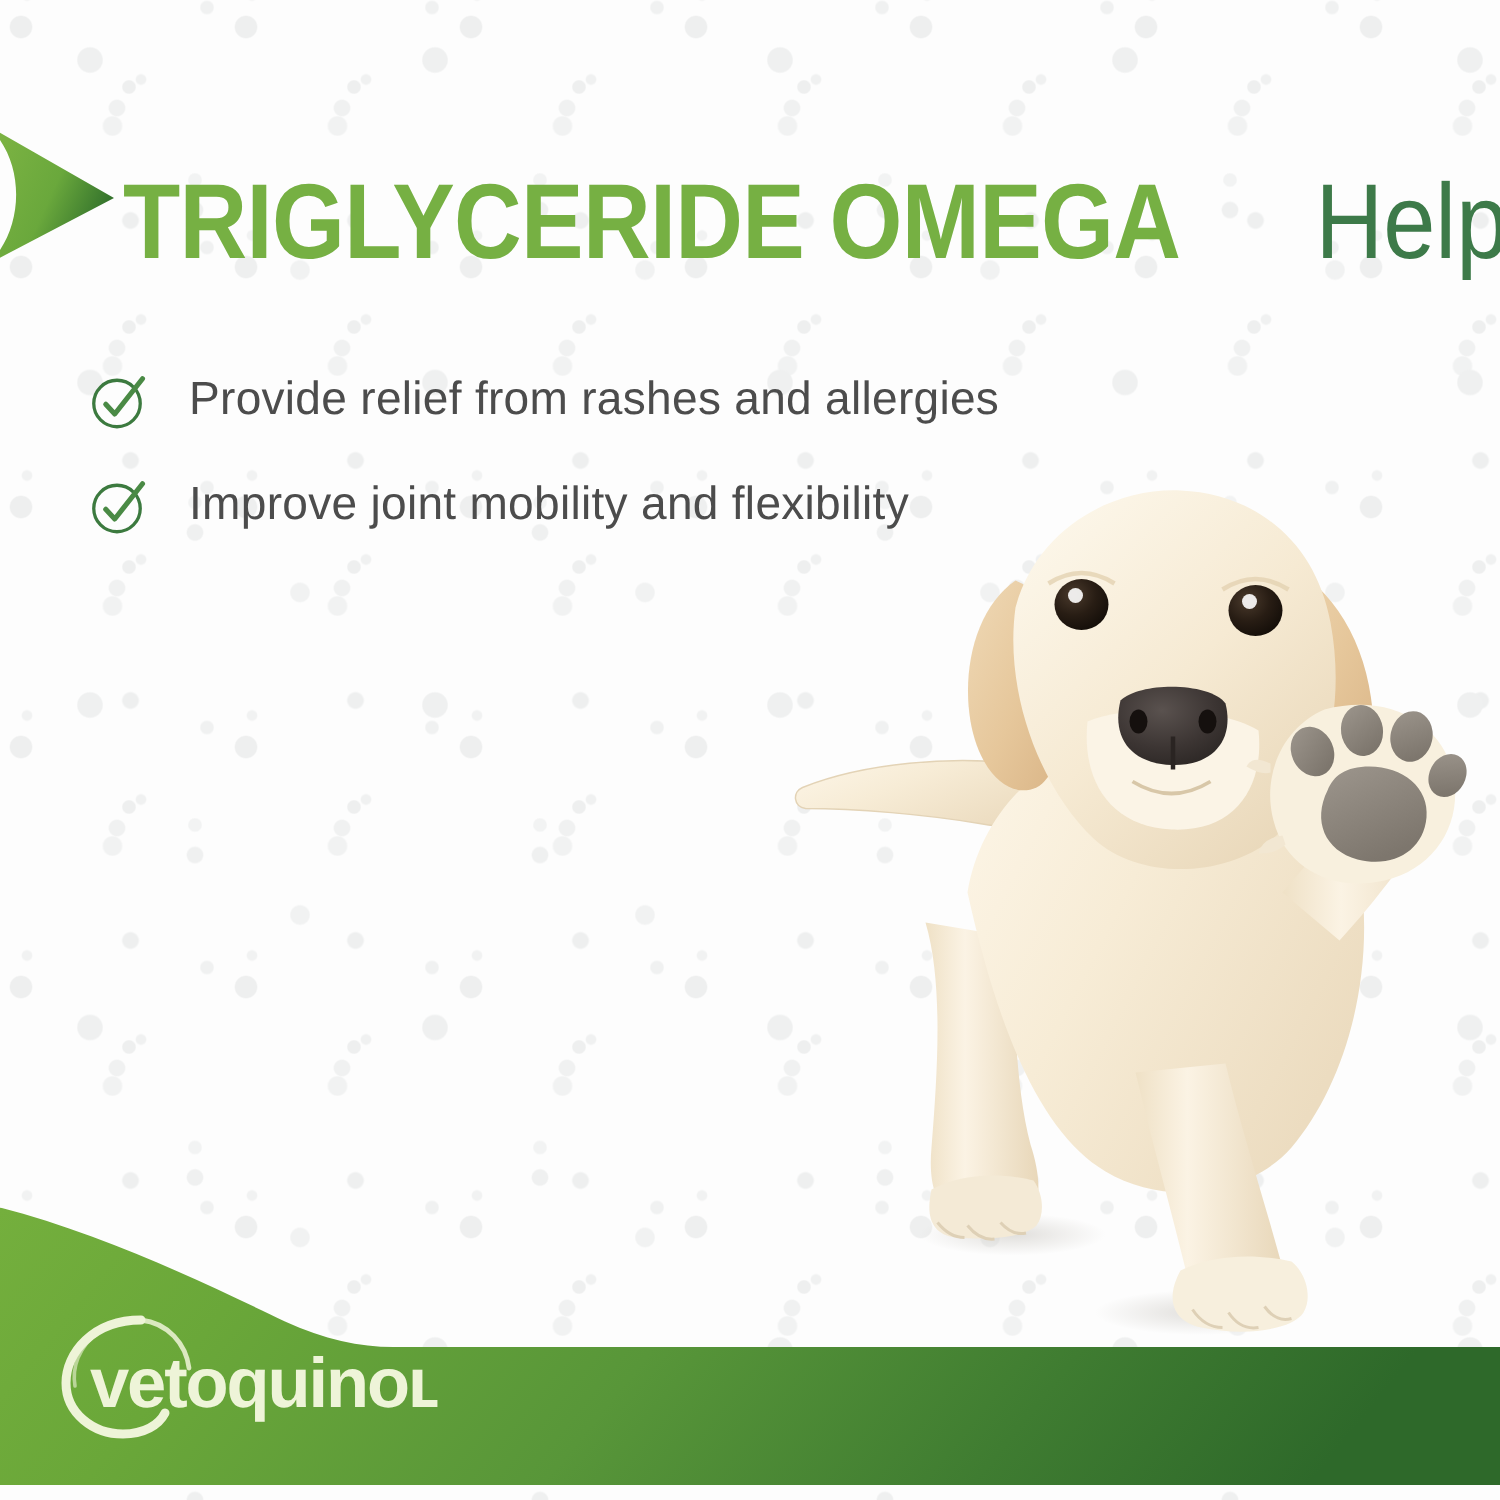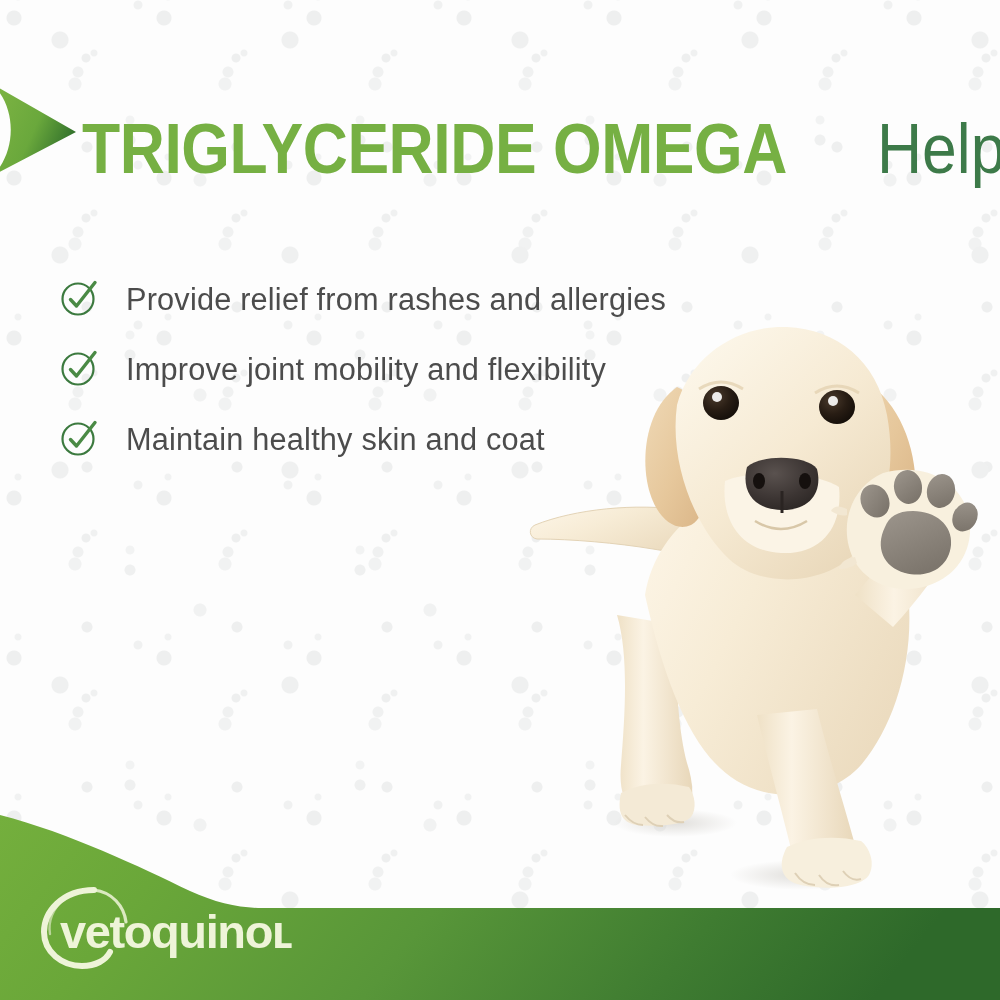--- a/index.html
+++ b/index.html
@@ -93,21 +93,21 @@
 
   
   .benefits {
     position: absolute;
     left: 60px;
     top: 248px;
     width: 620px;
   }
   .benefit-row {
     display: flex;
-    align-items: flex-end;
+    align-items: flex-start;
     height: 70px;
   }
   .check-icon {
     width: 40px;
     height: 40px;
     flex: 0 0 40px;
     margin-right: 26px;
   }
   .benefit-text {
     font-family: "Liberation Sans Narrow", "Liberation Sans", sans-serif;
@@ -127,21 +127,21 @@
     top: 295px;
     width: 475px;
     height: 600px;
     overflow: hidden;
   }
 
   
   .footer {
     position: absolute;
     left: 0;
-    bottom: 0;
+    bottom: 10px;
     width: 1000px;
     height: 185px;
   }
   .footer-svg { position: absolute; inset: 0; }
 
   .logo {
     position: absolute;
     left: 36px;
     bottom: 28px;
     width: 260px;
@@ -181,27 +181,20 @@
           </svg></span>
         <span class="benefit-text">Provide relief from rashes and allergies</span>
       </li>
       <li class="benefit-row">
         <span class="check-icon"><svg viewBox="0 0 40 40" width="40" height="40" aria-hidden="true">
             <circle cx="18" cy="21" r="15.5" fill="none" stroke="#3c7a3f" stroke-width="2.2"></circle>
             <path d="M 10.5 21.5 L 16.5 28 L 35 4.5" fill="none" stroke="#4a8a45" stroke-width="3.4" stroke-linecap="round" stroke-linejoin="round"></path>
           </svg></span>
         <span class="benefit-text">Improve joint mobility and flexibility</span>
       </li>
-      <li class="benefit-row">
-        <span class="check-icon"><svg viewBox="0 0 40 40" width="40" height="40" aria-hidden="true">
-            <circle cx="18" cy="21" r="15.5" fill="none" stroke="#3c7a3f" stroke-width="2.2"></circle>
-            <path d="M 10.5 21.5 L 16.5 28 L 35 4.5" fill="none" stroke="#4a8a45" stroke-width="3.4" stroke-linecap="round" stroke-linejoin="round"></path>
-          </svg></span>
-        <span class="benefit-text">Maintain healthy skin and coat</span>
-      </li>
     </ul>
 
   <div class="puppy">
     <svg viewBox="0 0 475 600" width="475" height="600" aria-hidden="true">
       <defs>
         <linearGradient id="furBody" x1="0" y1="0" x2="1" y2="0.6">
           <stop offset="0%" stop-color="#fdf6e8"></stop>
           <stop offset="45%" stop-color="#f7ecd6"></stop>
           <stop offset="100%" stop-color="#ecdcc0"></stop>
         </linearGradient>

